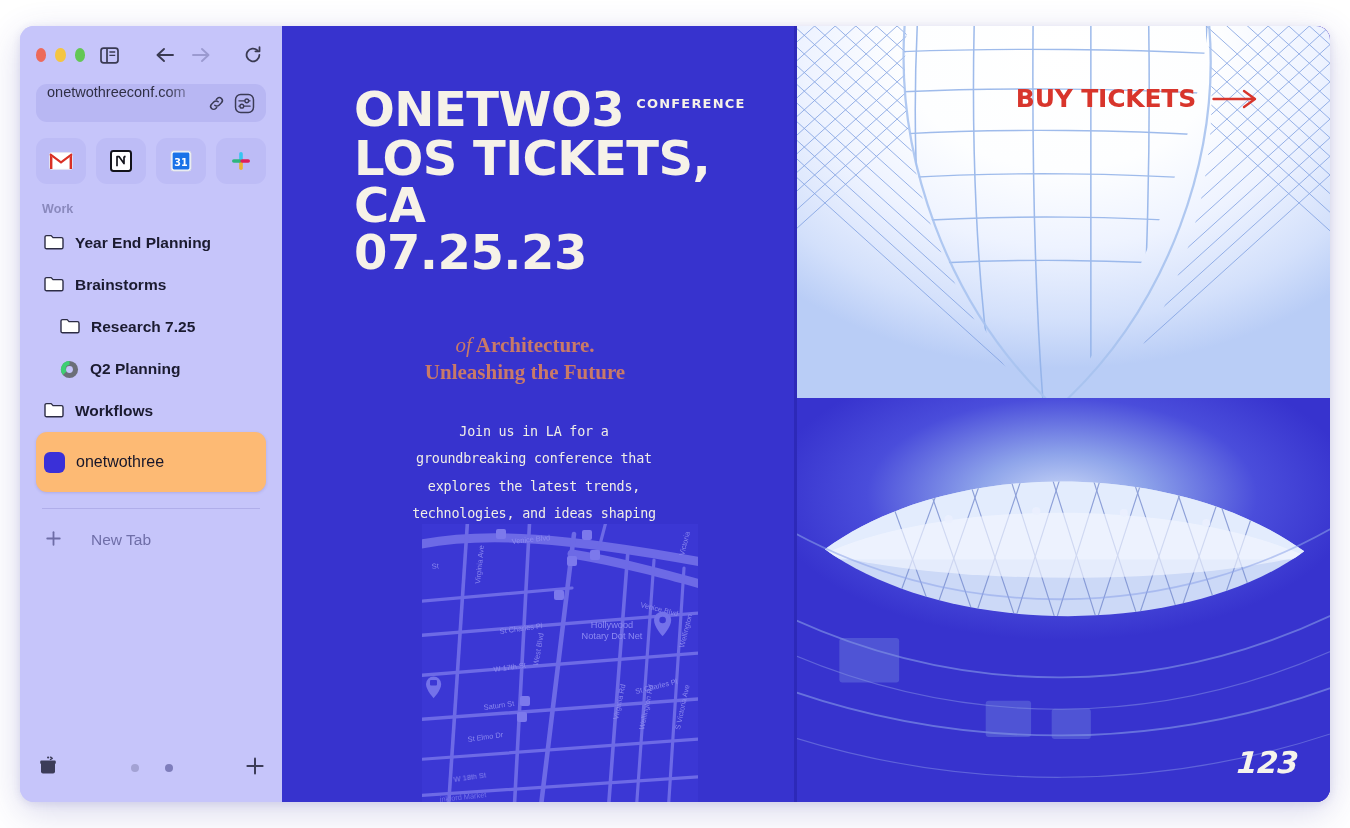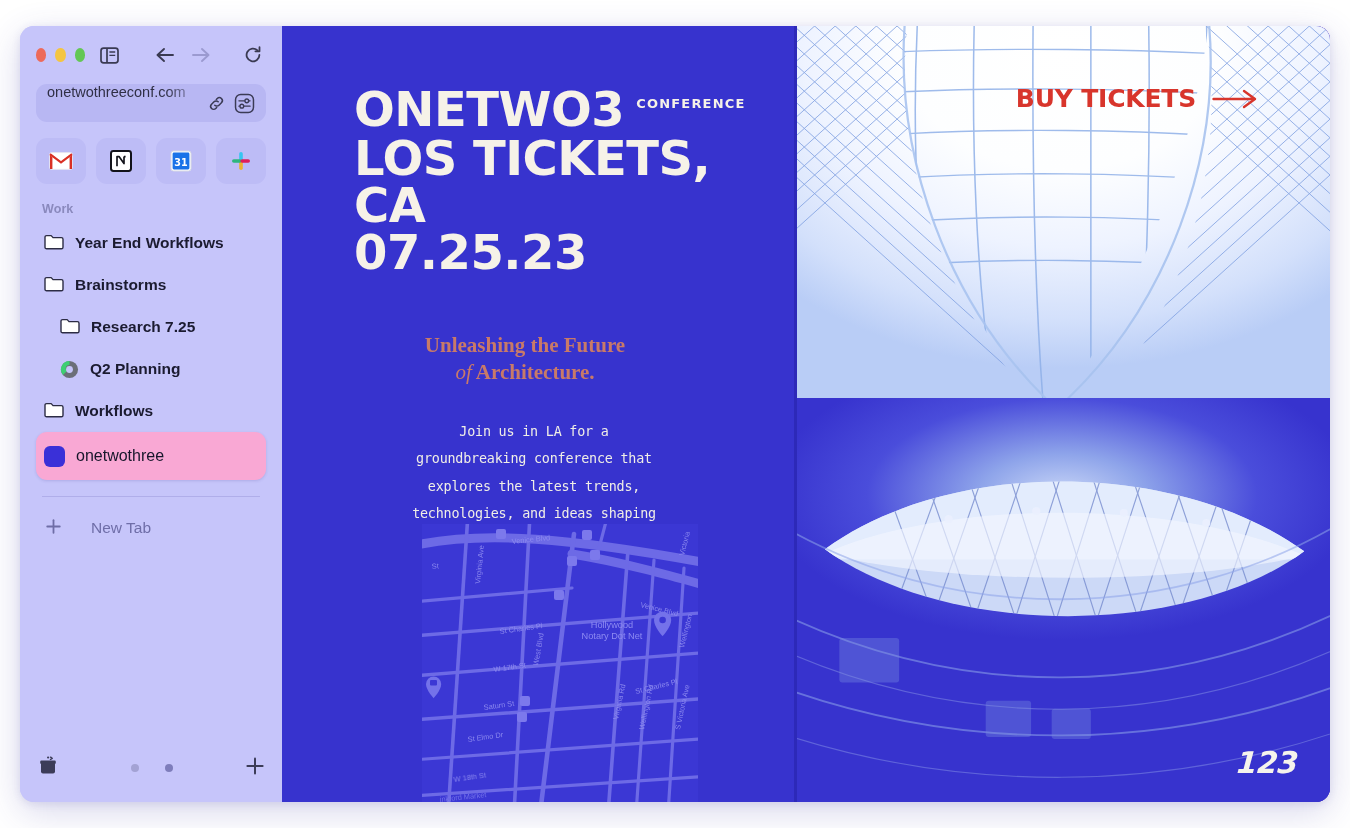--- a/index.html
+++ b/index.html
@@ -103,23 +103,23 @@
     color: #1e1e32;
   }
   .row .label {
     font-size: 15.5px;
     font-weight: 700;
     color: #1b1b30;
     white-space: nowrap;
   }
   .row.indent { padding-left: 24px; }
   .row.active {
-    background: #f9a8d4;
+    background: #fdba74;
     box-shadow: 0 1px 3px rgba(50,45,130,.16);
-    height: 48px;
+    height: 60px;
   }
   .row.active .label { font-weight: 500; font-size: 16px; color: #16162a; }
 
   .favicon-square {
     width: 21px; height: 21px;
     border-radius: 6px;
     background: #3a30d8;
     flex: 0 0 21px;
   }
   .favicon-circle {
@@ -397,21 +397,21 @@
     </div>
 
     <div class="section-label">Work</div>
 
     <div class="row">
       <span>
         <svg width="20" height="17" viewBox="0 0 20 17" fill="none">
           <path d="M1 4.2 A1.6 1.6 0 0 1 2.6 2.6 H7.2 L9 4.6 H17.4 A1.6 1.6 0 0 1 19 6.2 V14.2 A1.6 1.6 0 0 1 17.4 15.8 H2.6 A1.6 1.6 0 0 1 1 14.2 Z" fill="#ffffff" stroke="#2c2c44" stroke-width="1.4" stroke-linejoin="round"></path>
         </svg>
       </span>
-      <span class="label">Year End Workflows</span>
+      <span class="label">Year End Planning</span>
     </div>
 
     <div class="row">
       <span>
         <svg width="20" height="17" viewBox="0 0 20 17" fill="none">
           <path d="M1 4.2 A1.6 1.6 0 0 1 2.6 2.6 H7.2 L9 4.6 H17.4 A1.6 1.6 0 0 1 19 6.2 V14.2 A1.6 1.6 0 0 1 17.4 15.8 H2.6 A1.6 1.6 0 0 1 1 14.2 Z" fill="#ffffff" stroke="#2c2c44" stroke-width="1.4" stroke-linejoin="round"></path>
         </svg>
       </span>
       <span class="label">Brainstorms</span>
     </div>
@@ -493,25 +493,25 @@
           <h1 class="big">ONETWO3</h1>
           <span class="conf-sup">CONFERENCE</span>
         </div>
         <div class="hero-lines">
           <h1 class="big">LOS TICKETS, CA</h1>
           <h1 class="big">07.25.23</h1>
         </div>
       </div>
 
       <div class="tagline">
-        <div>Unleashing the Future</div>
         <div>
           <em>of</em>
           <span>Architecture.</span>
         </div>
+        <div>Unleashing the Future</div>
       </div>
 
       <div class="body-copy">
         <div>Join us in LA for a</div>
         <div>groundbreaking conference that</div>
         <div>explores the latest trends,</div>
         <div>technologies, and ideas shaping</div>
         <div>the world of architecture.</div>
       </div>
 

